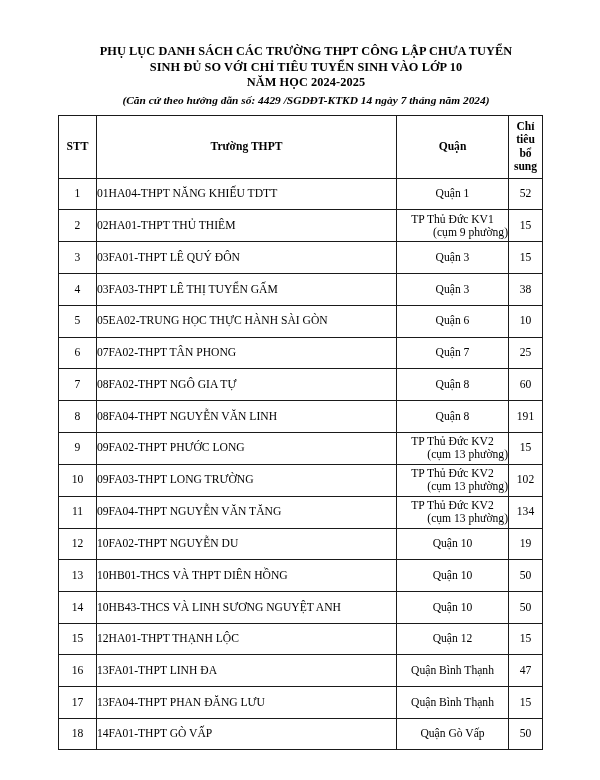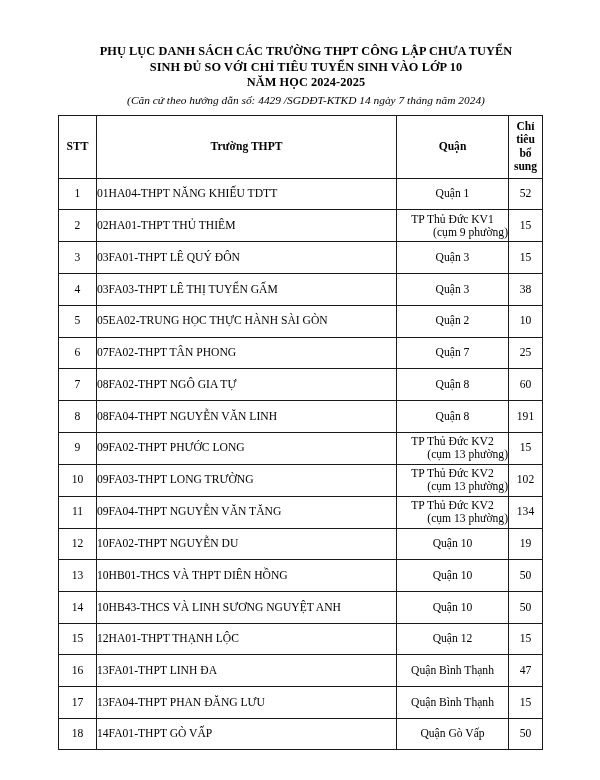--- a/index.html
+++ b/index.html
@@ -33,21 +33,21 @@
     padding-left: 12px;
   }
   .title-line {
     font-weight: bold;
     font-size: 12.3px;
     line-height: 15.6px;
     letter-spacing: 0.1px;
     white-space: nowrap;
   }
   .subtitle-line {
-    font-weight: normal;
+    font-weight: bold;
     font-style: italic;
     font-size: 11.4px;
     line-height: 15px;
     margin-top: 2px;
     white-space: nowrap;
   }
 
   
   .table-wrap {
     margin: 7px auto 0 auto;
@@ -177,21 +177,21 @@
             <td class="c-name">03FA03-THPT LÊ THỊ TUYỂN GẤM</td>
             <td class="c-district">
               <span class="d-main">Quận 3</span>
             </td>
             <td class="c-quota">38</td>
           </tr>
           <tr>
             <td class="c-num">5</td>
             <td class="c-name">05EA02-TRUNG HỌC THỰC HÀNH SÀI GÒN</td>
             <td class="c-district">
-              <span class="d-main">Quận 2</span>
+              <span class="d-main">Quận 6</span>
             </td>
             <td class="c-quota">10</td>
           </tr>
           <tr>
             <td class="c-num">6</td>
             <td class="c-name">07FA02-THPT TÂN PHONG</td>
             <td class="c-district">
               <span class="d-main">Quận 7</span>
             </td>
             <td class="c-quota">25</td>

